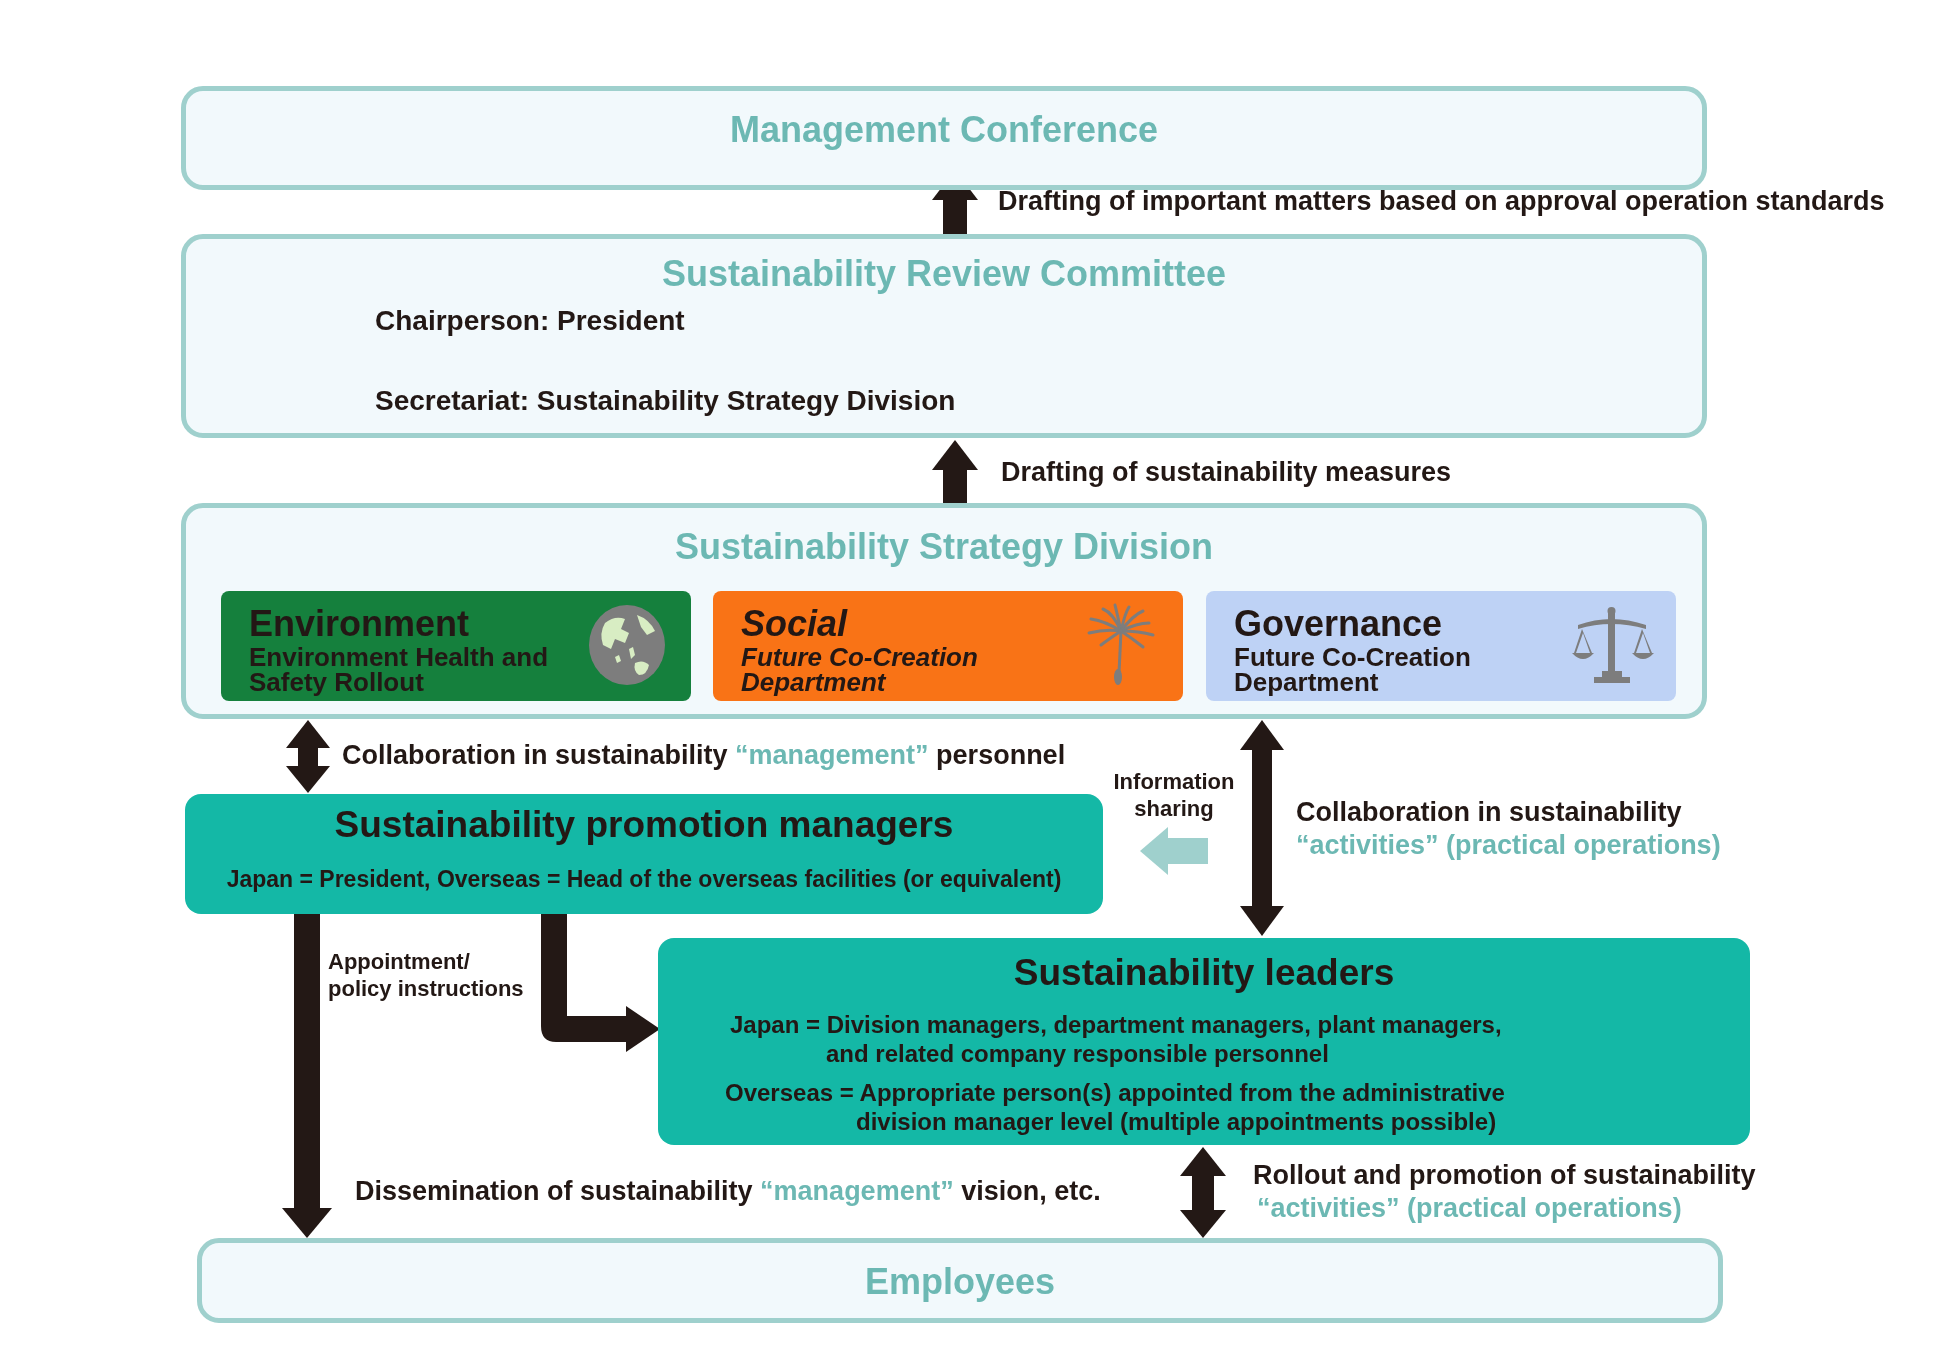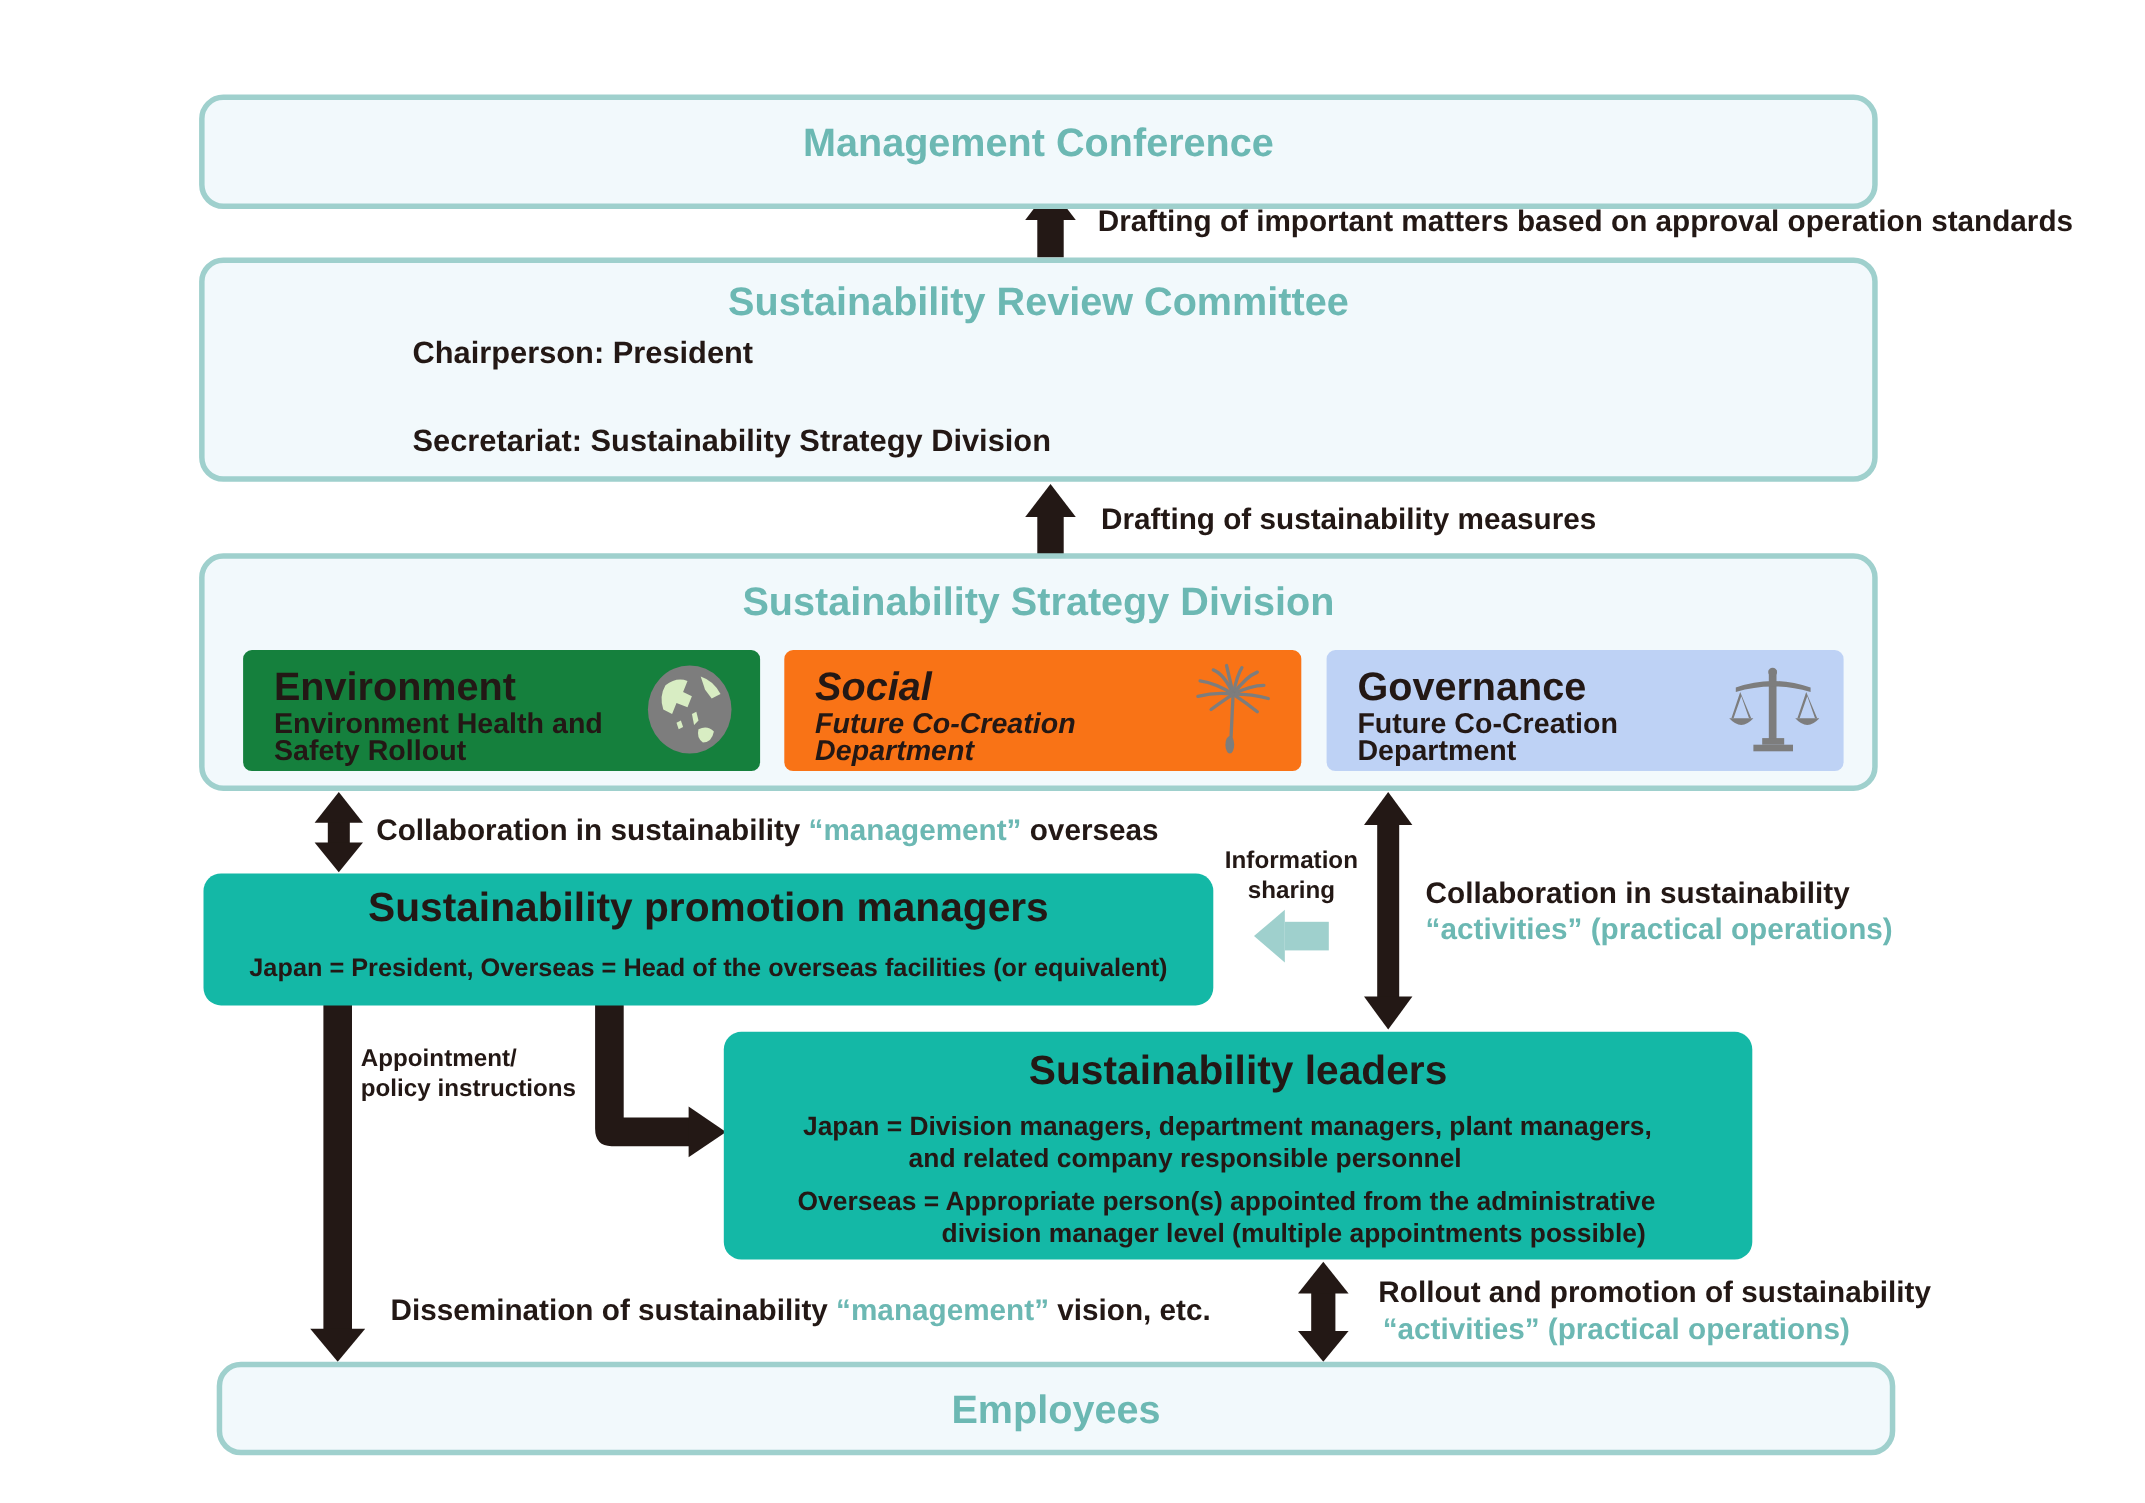--- a/index.html
+++ b/index.html
@@ -135,21 +135,21 @@
     <path d="M12,26 L4,50 L6,50 L13,30 L20,50 L22,50 Z"></path>
     <path d="M2,50 Q13,62 24,50 Z"></path>
     <path d="M72,26 L64,50 L66,50 L73,30 L80,50 L82,50 Z"></path>
     <path d="M62,50 Q73,62 84,50 Z"></path>
     <rect x="32" y="68" width="20" height="6"></rect>
     <rect x="24" y="74" width="36" height="6"></rect>
   </svg>
 </div>
 
 <div class="abs bold" style="left:342px; top:740px; font-size:27px; white-space:nowrap;">
-  <span>Collaboration in sustainability </span><span class="teal">“management”</span><span> overseas</span>
+  <span>Collaboration in sustainability </span><span class="teal">“management”</span><span> personnel</span>
 </div>
 
 <div class="abs bold" style="left:1104px; top:768px; width:140px; text-align:center; font-size:22px; line-height:27px;">
   <div>Information</div>
   <div>sharing</div>
 </div>
 
 <div class="abs bold" style="left:1296px; top:796px; font-size:27px; line-height:33px; white-space:nowrap;">
   <div>Collaboration in sustainability</div>
   <div class="teal">“activities” (practical operations)</div>
@@ -158,21 +158,21 @@
 <div class="filled" style="left:185px; top:794px; width:918px; height:120px;">
   <div class="abs bold" style="left:0; right:0; text-align:center; top:10px; font-size:37px;">Sustainability promotion managers</div>
   <div class="abs bold" style="left:0; right:0; text-align:center; top:72px; font-size:23px;">Japan = President, Overseas = Head of the overseas facilities (or equivalent)</div>
 </div>
 
 <div class="abs bold" style="left:328px; top:948px; width:212px; text-align:left; font-size:22px; line-height:27px;">
   <div>Appointment/</div>
   <div>policy instructions</div>
 </div>
 
-<div class="filled" style="left:658px; top:938px; width:935px; height:207px;">
+<div class="filled" style="left:658px; top:938px; width:1092px; height:207px;">
   <div class="abs bold" style="left:0; right:0; text-align:center; top:14px; font-size:37px;">Sustainability leaders</div>
   <div class="abs bold" style="left:72px; top:72px; font-size:24px; line-height:29px;">
     <div>Japan = Division managers, department managers, plant managers,</div>
     <div style="padding-left:96px;">and related company responsible personnel</div>
   </div>
   <div class="abs bold" style="left:67px; top:140px; font-size:24px; line-height:29px;">
     <div>Overseas = Appropriate person(s) appointed from the administrative</div>
     <div style="padding-left:131px;">division manager level (multiple appointments possible)</div>
   </div>
 </div>

